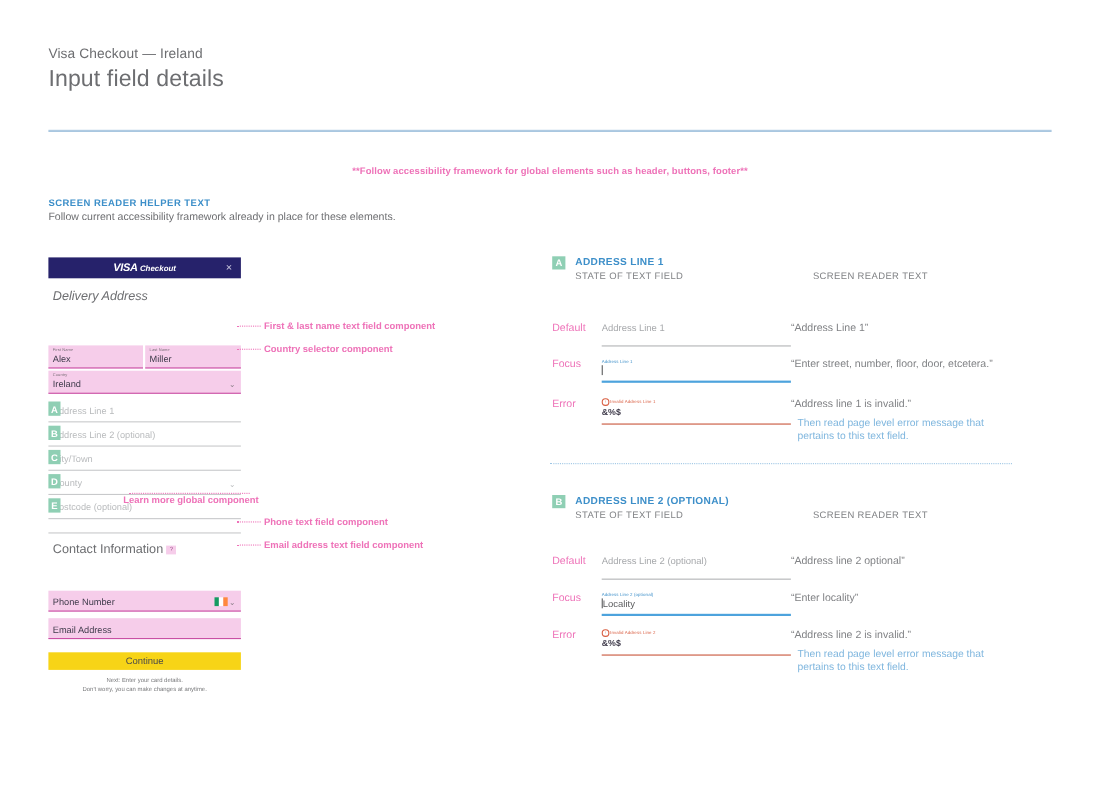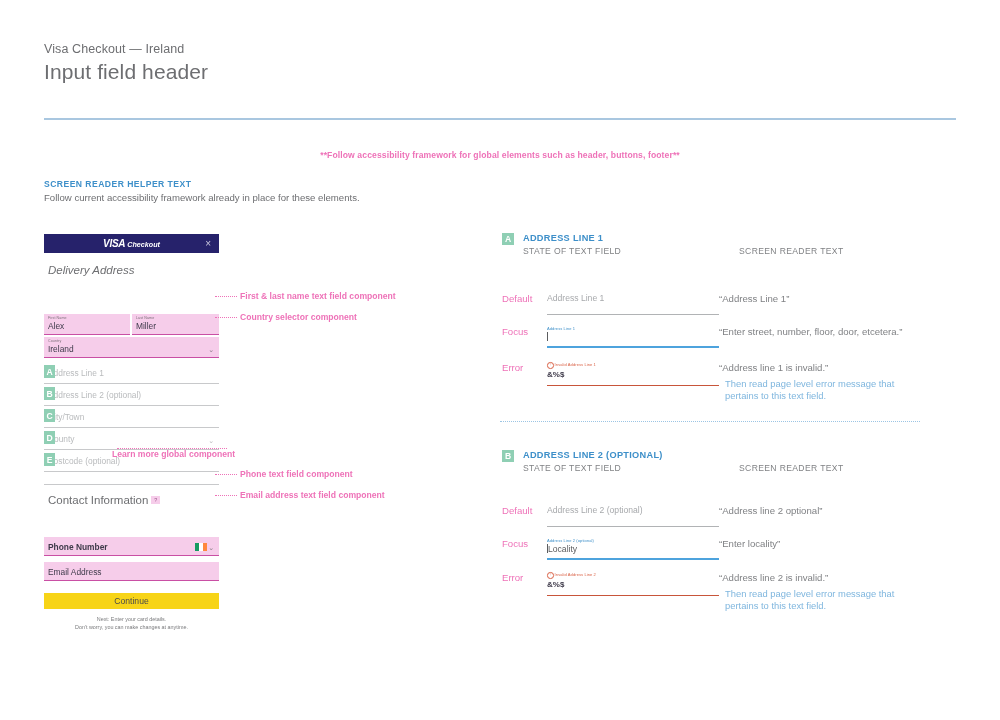--- a/index.html
+++ b/index.html
@@ -347,21 +347,21 @@
     left: 500px;
     width: 420px;
     border-top: 1.4px dotted #9cc5e4;
   }
 </style>
 </head>
 <body>
 
 <div class="page-header">
   <div class="kicker">Visa Checkout — Ireland</div>
-  <div class="page-title">Input field header</div>
+  <div class="page-title">Input field details</div>
 </div>
 
 <div class="section-rule" style="top:118px;">
   <div class="line-top"></div>
   <div class="line-bottom"></div>
 </div>
 
 <div class="note-global">**Follow accessibility framework for global elements such as header, buttons, footer**</div>
 
 <div class="subsec">
@@ -420,21 +420,21 @@
   </div>
 
   <div class="spacer-line"></div>
 
   <div class="mock-h2">
     <span>Contact Information</span>
     <span class="help-pill">?</span>
   </div>
 
   <div class="fld pink" style="height:19px;">
-    <div class="val" style="padding-top:3px;font-weight:bold;">Phone Number</div>
+    <div class="val" style="padding-top:3px;">Phone Number</div>
     <div class="flag">
         <i class="g"></i>
         <i class="w"></i>
         <i class="o"></i>
       </div>
     <div class="caret">⌄</div>
   </div>
 
   <div class="fld pink" style="height:19px;margin-top:6px;">
     <div class="val" style="padding-top:3px;">Email Address</div>

